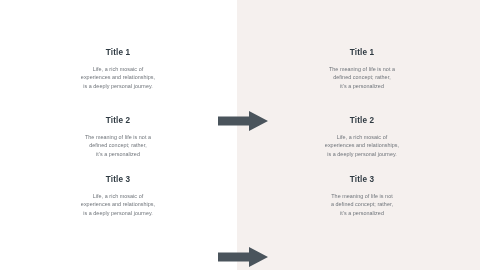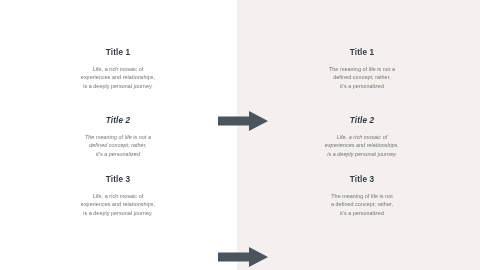--- a/index.html
+++ b/index.html
@@ -40,21 +40,21 @@
   }
 
   
   .row {
     position: absolute;
     left: 0;
     width: 480px;
     height: 62px;
   }
   .row-1 { top: 48px; }
-  .row-2 { top: 116px; font-style: italic; }
+  .row-2 { top: 116px; }
   .row-3 { top: 175px; }
 
   .cell {
     position: absolute;
     top: 0;
     width: 150px;
     text-align: center;
   }
   .cell-left  { left: 43px; }
   .cell-right { left: 287px; }

